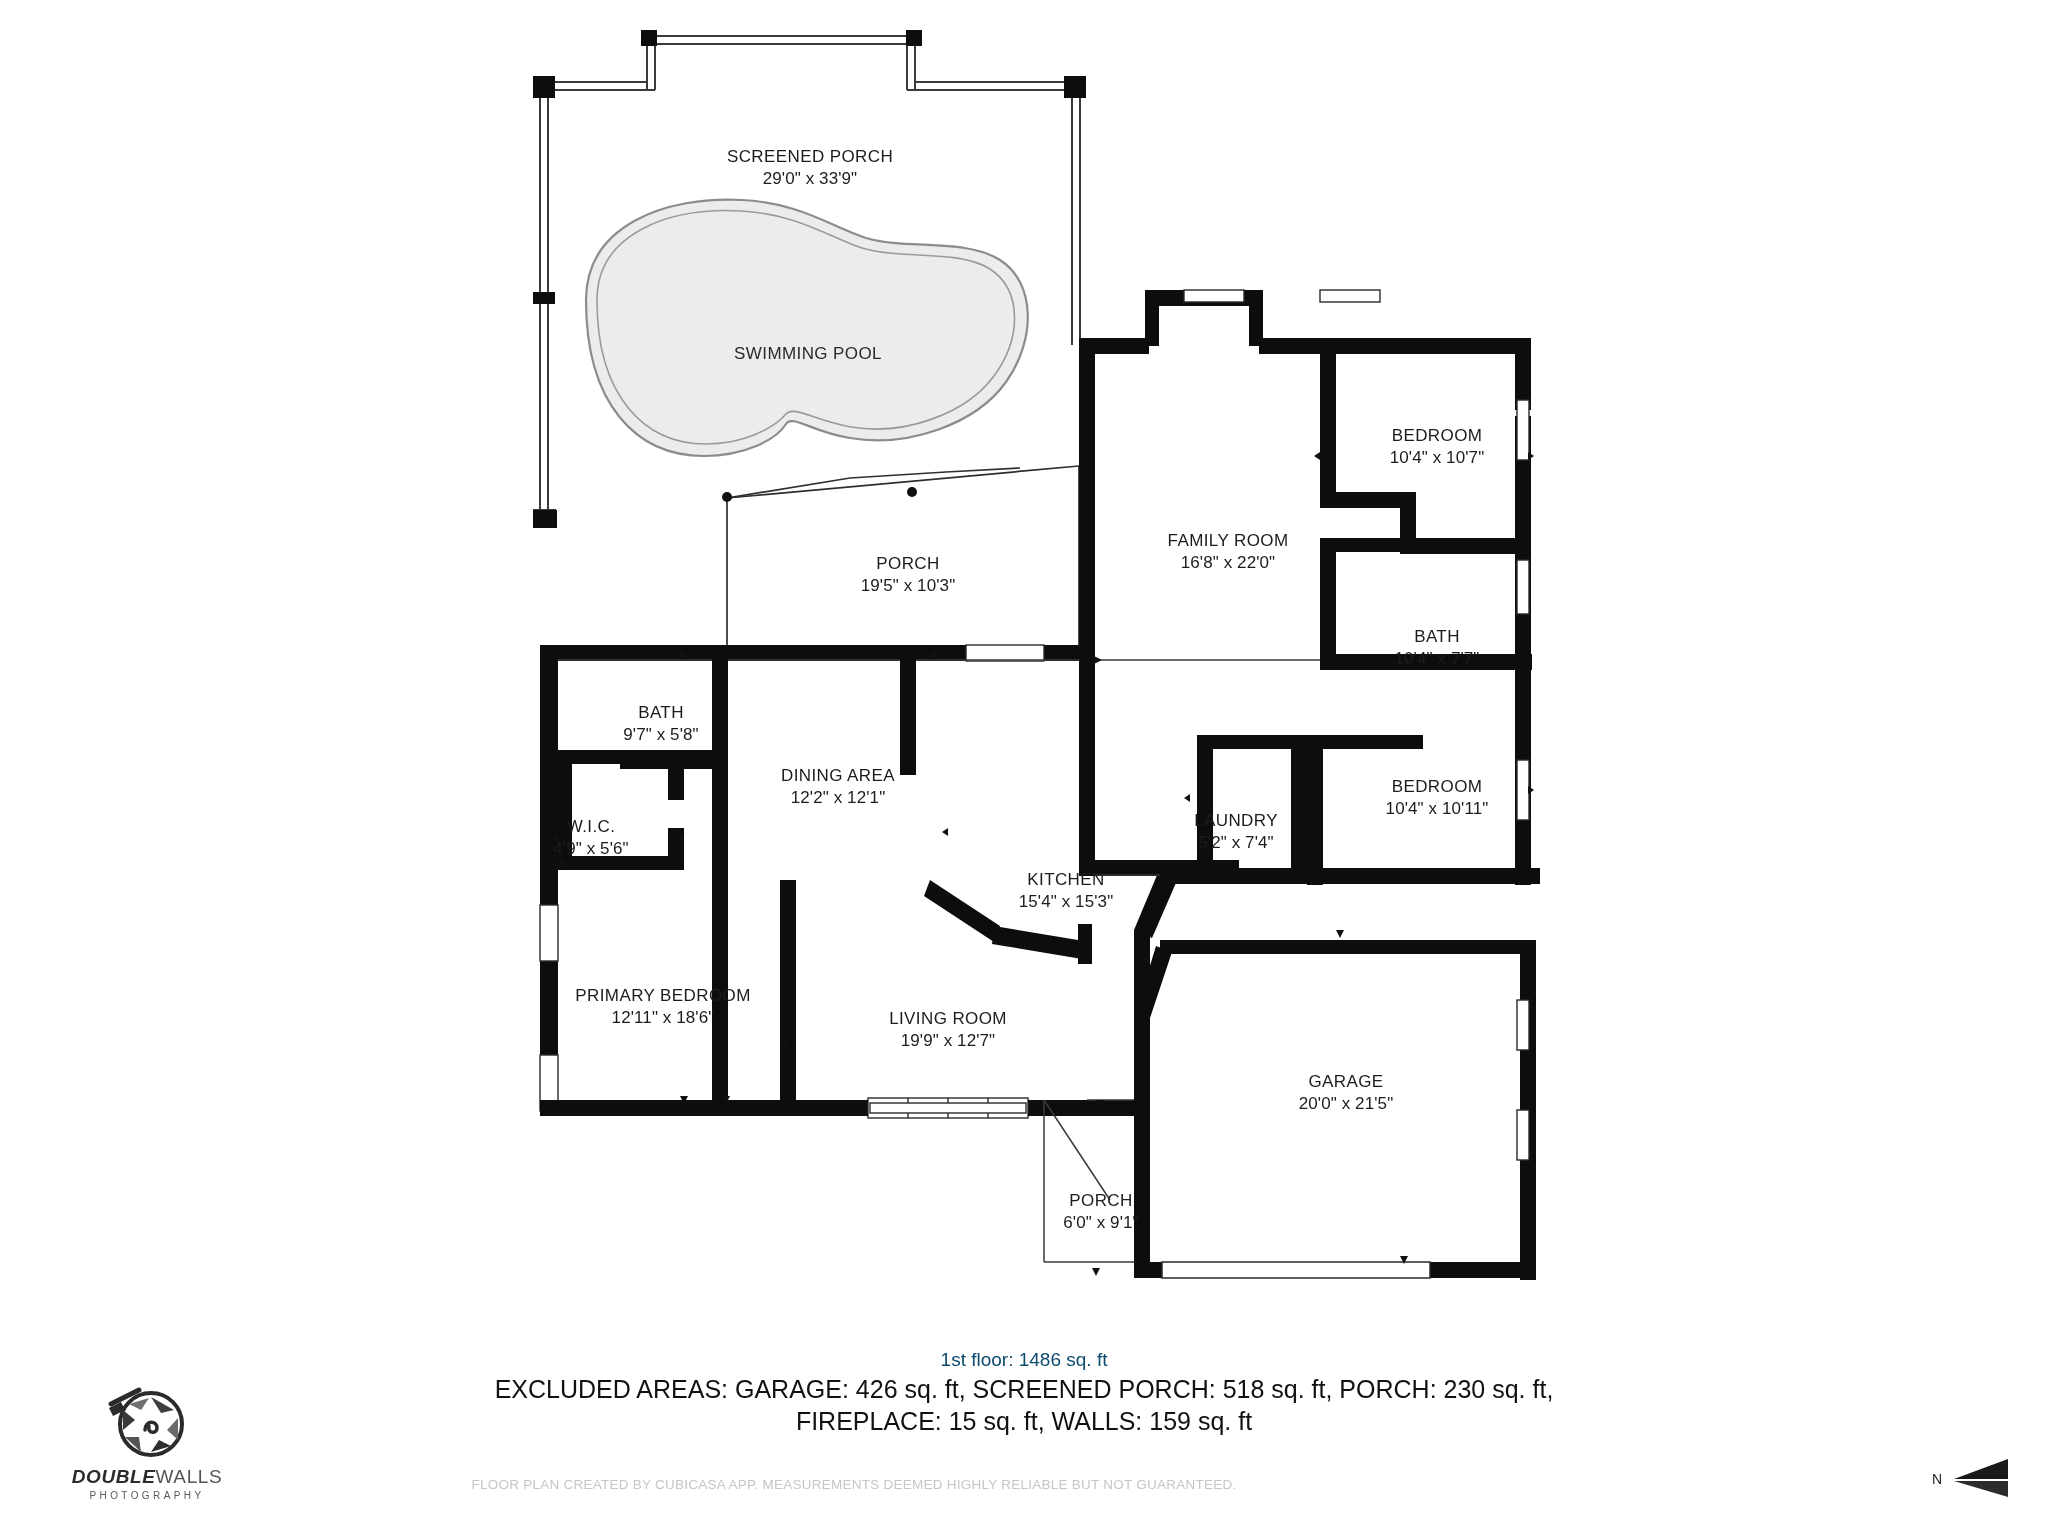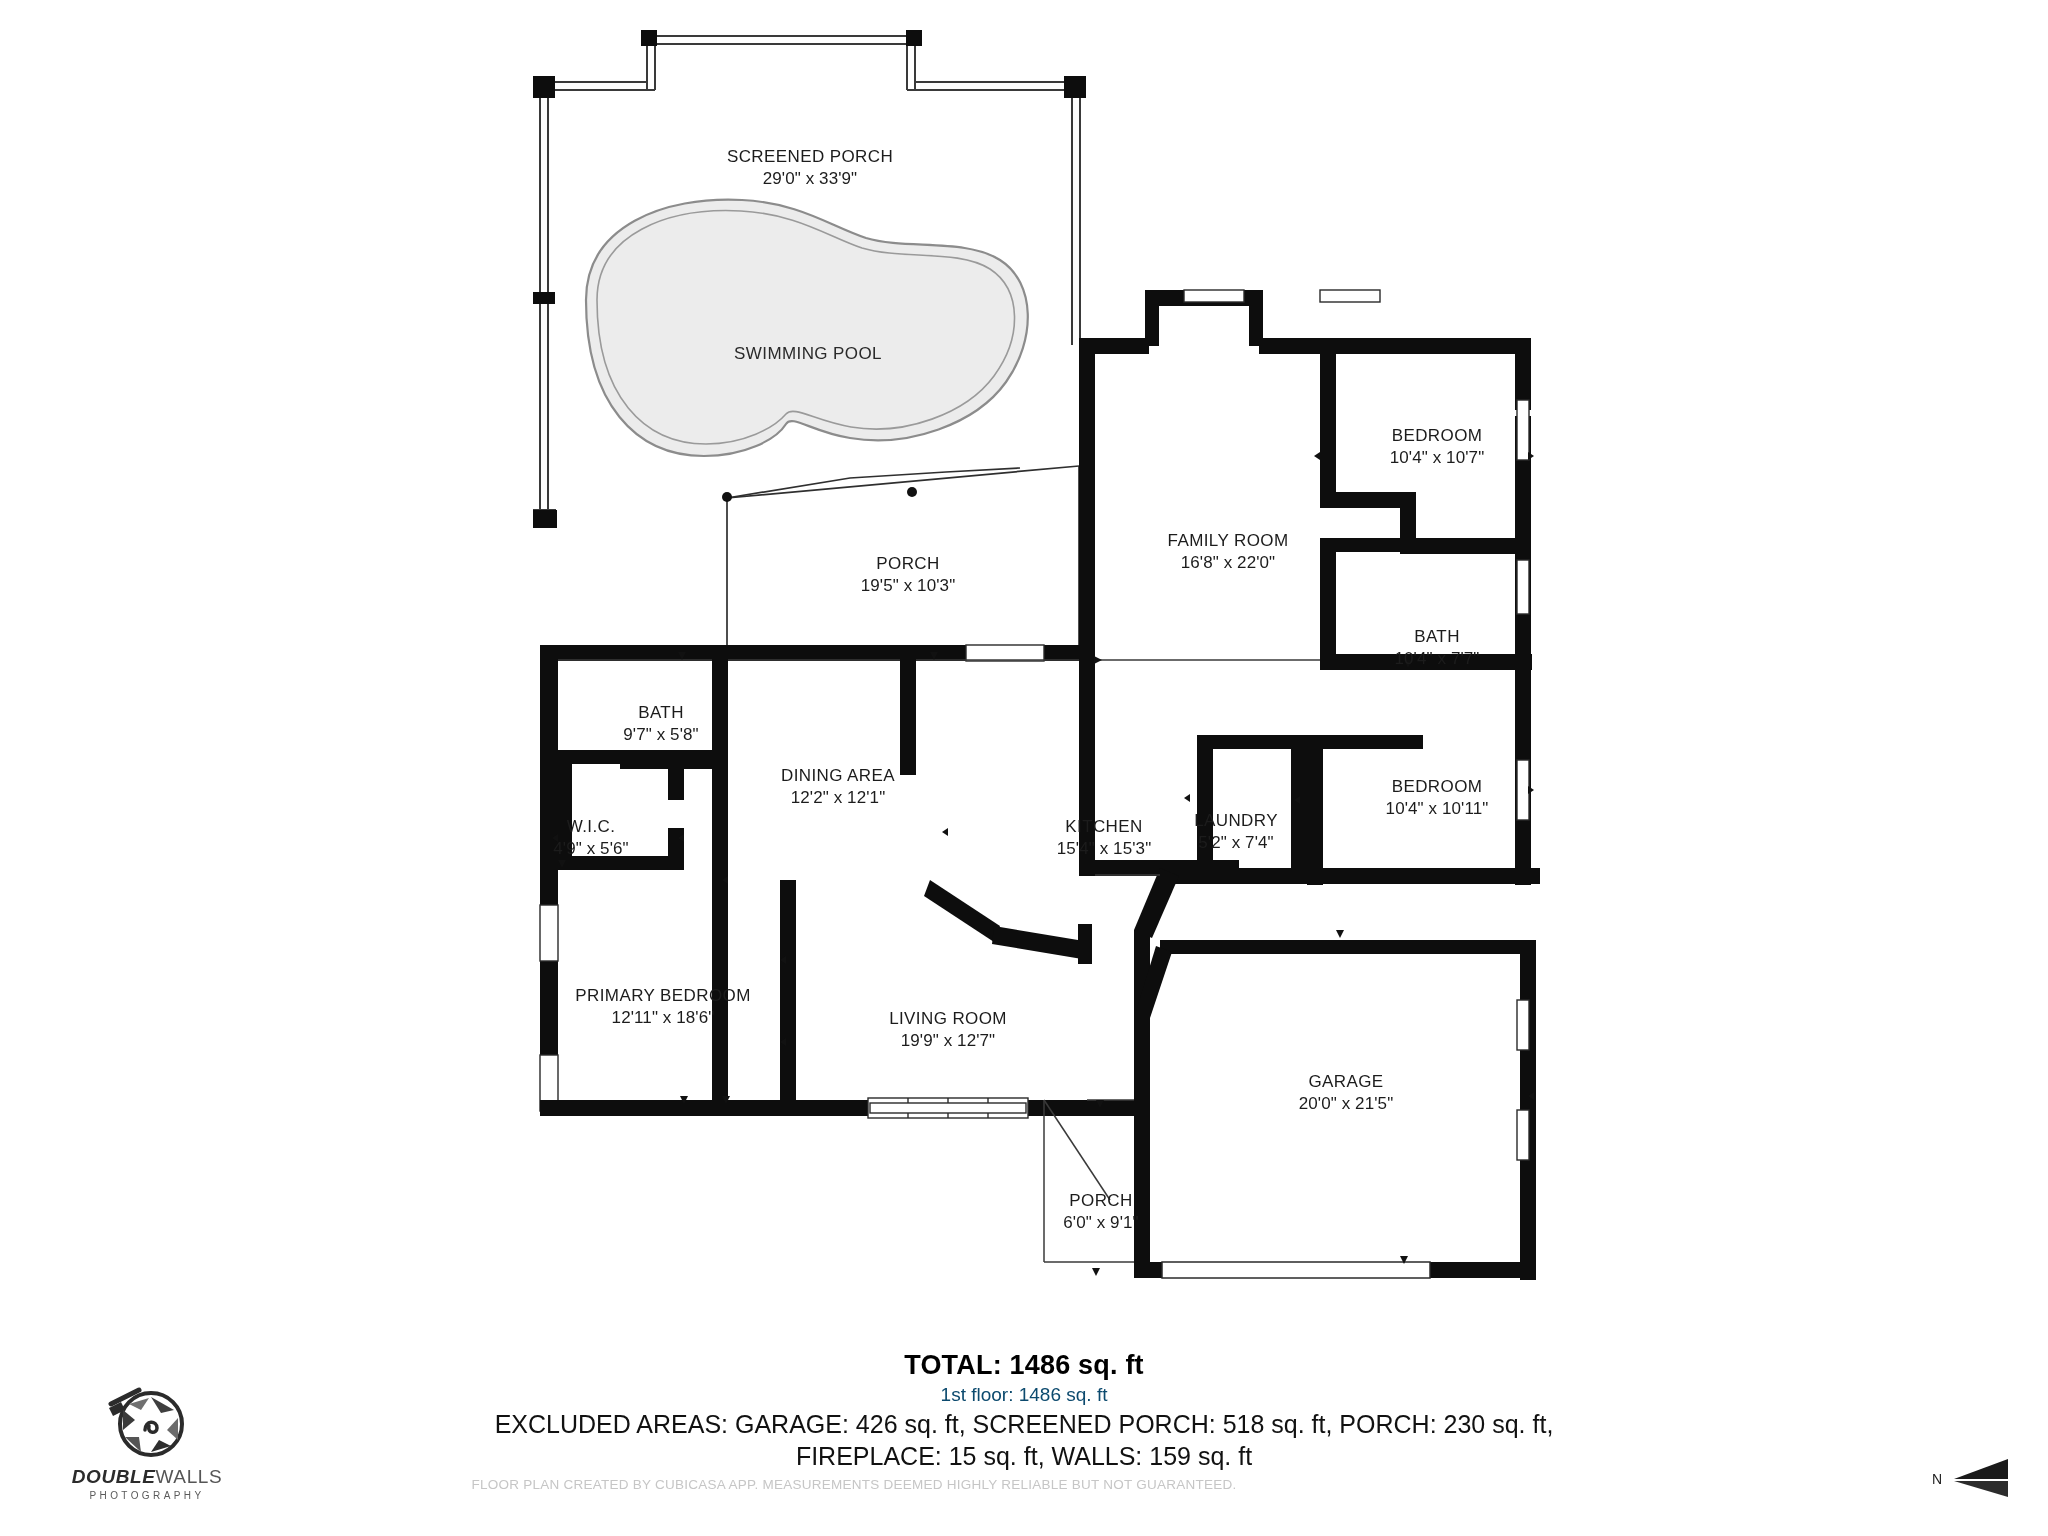--- a/index.html
+++ b/index.html
@@ -390,40 +390,39 @@
     <span class="rl-dim">9'7" x 5'8"</span>
   </div>
   <div class="room-label" style="left:591px; top:838px;">
     <span class="rl-name">W.I.C.</span>
     <span class="rl-dim">4'9" x 5'6"</span>
   </div>
   <div class="room-label" style="left:838px; top:787px;">
     <span class="rl-name">DINING AREA</span>
     <span class="rl-dim">12'2" x 12'1"</span>
   </div>
-  <div class="room-label" style="left:1066px; top:838px;margin-left:38px;">
+  <div class="room-label" style="left:1066px; top:891px;">
     <span class="rl-name">KITCHEN</span>
     <span class="rl-dim">15'4" x 15'3"</span>
   </div>
   <div class="room-label" style="left:663px; top:1007px;">
     <span class="rl-name">PRIMARY BEDROOM</span>
     <span class="rl-dim">12'11" x 18'6"</span>
   </div>
   <div class="room-label" style="left:948px; top:1030px;">
     <span class="rl-name">LIVING ROOM</span>
     <span class="rl-dim">19'9" x 12'7"</span>
   </div>
   <div class="room-label" style="left:1101px; top:1212px;">
     <span class="rl-name">PORCH</span>
     <span class="rl-dim">6'0" x 9'1"</span>
   </div>
 </div>
 
 <div id="summary-block">
-  <div class="sum-total">TOTAL: 1486 sq. ft</div>
   <div class="sum-floor">1st floor: 1486 sq. ft</div>
   <div class="sum-excluded">EXCLUDED AREAS: GARAGE: 426 sq. ft, SCREENED PORCH: 518 sq. ft, PORCH: 230 sq. ft,</div>
   <div class="sum-excluded">FIREPLACE: 15 sq. ft, WALLS: 159 sq. ft</div>
 </div>
 
 <div id="disclaimer">FLOOR PLAN CREATED BY CUBICASA APP. MEASUREMENTS DEEMED HIGHLY RELIABLE BUT NOT GUARANTEED.</div>
 
 <div id="logo-block">
   <svg class="logo-mark" width="96" height="80" viewBox="0 0 96 80" xmlns="http://www.w3.org/2000/svg">
 

